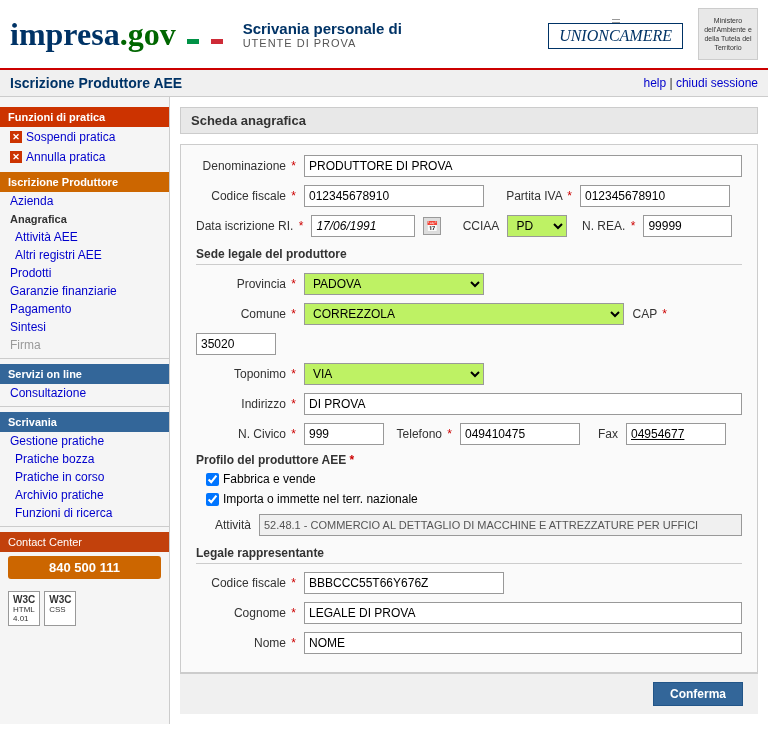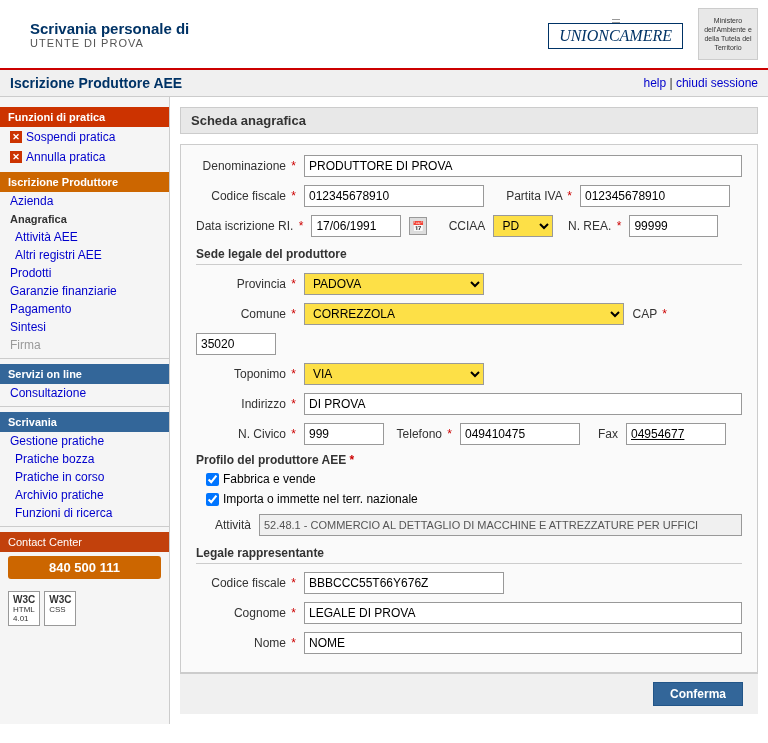--- a/index.html
+++ b/index.html
@@ -208,21 +208,21 @@
       font-weight: bold;
       color: #333;
       margin: 10px 0 8px 0;
       border-bottom: 1px solid #ccc;
       padding-bottom: 3px;
     }
     .form-select {
       border: 1px solid #999;
       padding: 2px 4px;
       font-size: 12px;
-      background: #fde047;
+      background: #bef264;
       height: 22px;
     }
     .form-select-medium {
       width: 180px;
     }
     .form-select-large {
       width: 320px;
     }
     .form-select-small {
       width: 60px;
@@ -257,21 +257,22 @@
     .profilo-title {
       font-size: 12px;
       font-weight: bold;
       color: #333;
       margin: 8px 0;
     }
     .profilo-required {
       color: #cc0000;
     }
     .date-input {
-      width: 90px;
+      width: 104px;
+      font-style: italic;
     }
     .cal-icon {
       display: inline-block;
       width: 18px;
       height: 18px;
       background: #ddd;
       border: 1px solid #999;
       cursor: pointer;
       text-align: center;
       line-height: 18px;
@@ -295,20 +296,26 @@
       padding: 8px 15px;
       border-top: 1px solid #ccc;
       background: #f0f0f0;
     }
   </style>
 </head>
 <body>
 
 <div class="header">
   <div class="logo-area">
+    <div>
+      <span style="font-size:32px;font-weight:bold;color:#003366;font-family:Georgia,serif;">
+        impresa<span style="color:#006600;">.gov</span>
+      </span>
+      <div style="display:inline-block;width:36px;height:5px;background:linear-gradient(to right,#009246 33%,#fff 33%,#fff 66%,#ce2b37 66%);margin-left:3px;vertical-align:middle;"></div>
+    </div>
     <div class="scrivania-text">
       <div style="font-size:15px;color:#003366;font-weight:bold;">Scrivania personale di</div>
       <div class="utente" style="font-size:11px;color:#555;letter-spacing:1px;">UTENTE DI PROVA</div>
     </div>
   </div>
   <div class="header-logos">
     <div style="display:flex;flex-direction:column;align-items:center;">
       <div style="font-size:9px;color:#999;border-top:1px solid #999;border-bottom:1px solid #999;padding:1px 4px;"></div>
       <div style="font-size:16px;font-style:italic;color:#003366;font-family:Georgia,serif;border:1px solid #003366;padding:3px 10px;">UNIONCAMERE</div>
     </div>

